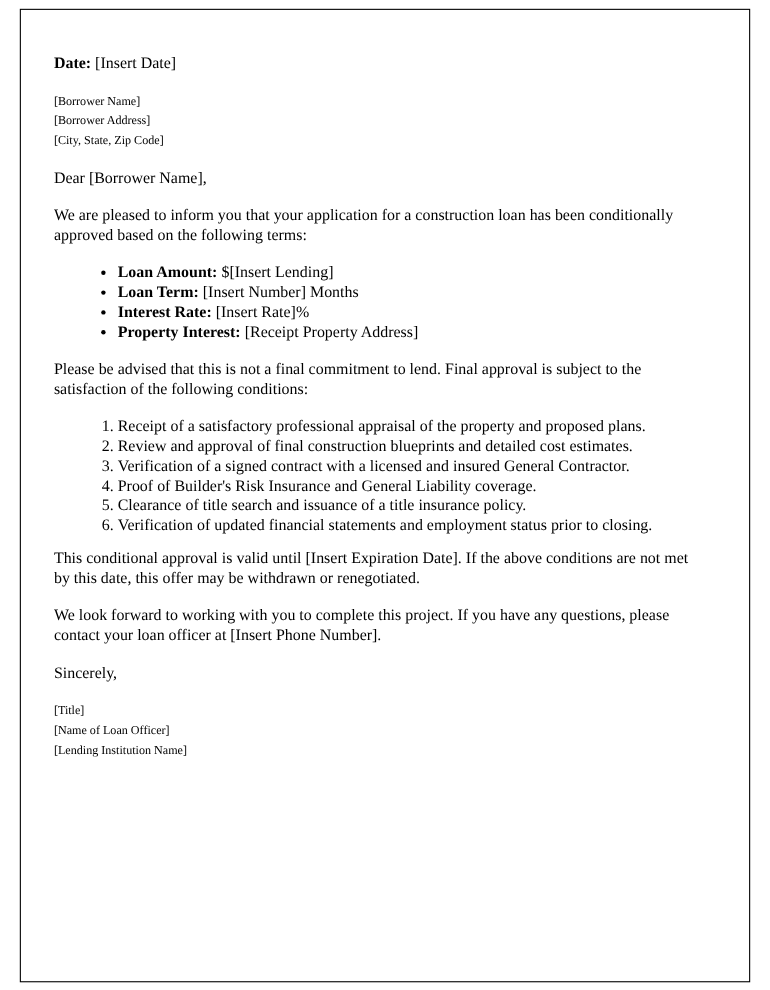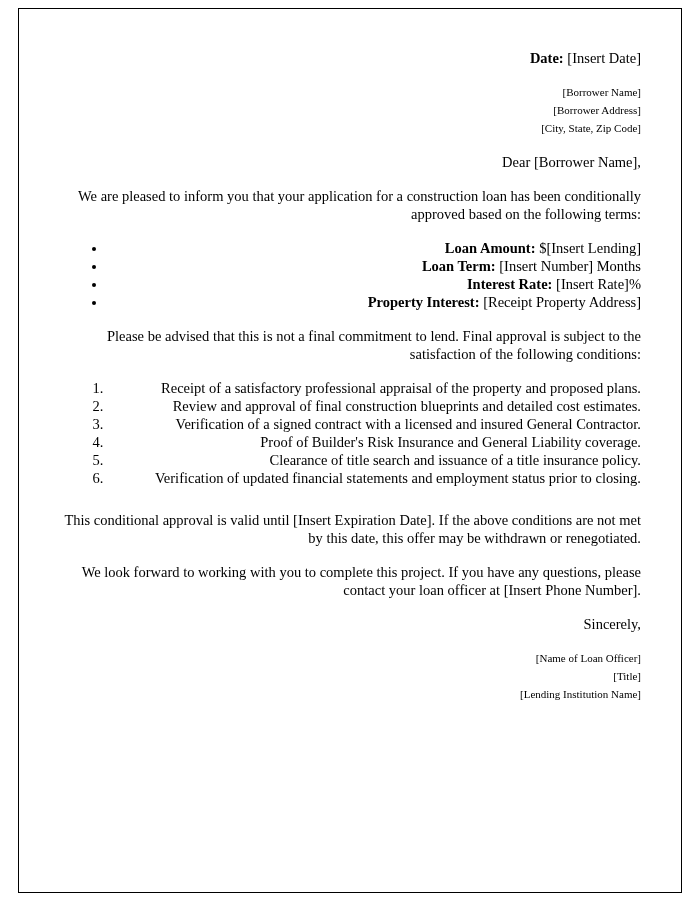--- a/index.html
+++ b/index.html
@@ -1,15 +1,15 @@
 <!DOCTYPE html>
 <html><head>
 <meta charset="utf-8">
 <style>
-  * { margin: 0; padding: 0; box-sizing: border-box; text-align: right; }
+  * { margin: 0; padding: 0; box-sizing: border-box; }
   html, body {
     width: 700px;
     height: 900px;
     background: #ffffff;
     font-family: "Liberation Serif", "DejaVu Serif", serif;
     color: #000000;
   }
   .page {
     position: absolute;
     left: 18px;
@@ -37,21 +37,21 @@
   ul.terms-list {
     margin: 0 0 16px 0;
     padding-left: 58px;
     list-style-type: disc;
   }
   ul.terms-list li {
     font-size: 14.5px;
     line-height: 18px;
   }
   ol.conditions-list {
-    margin: 0 0 24px 0;
+    margin: 0 0 12px 0;
     padding-left: 58px;
   }
   ol.conditions-list li {
     font-size: 14.5px;
     line-height: 18px;
   }
 </style>
 </head>
 <body>
 
@@ -88,18 +88,18 @@
     <li>Verification of updated financial statements and employment status prior to closing.</li>
   </ol>
 
   <p class="para">This conditional approval is valid until [Insert Expiration Date]. If the above conditions are not met by this date, this offer may be withdrawn or renegotiated.</p>
 
   <p class="para">We look forward to working with you to complete this project. If you have any questions, please contact your loan officer at [Insert Phone Number].</p>
 
   <p class="para">Sincerely,</p>
 
   <div class="tight-block">
+    <div class="line">[Title]</div>
     <div class="line">[Name of Loan Officer]</div>
-    <div class="line">[Title]</div>
     <div class="line">[Lending Institution Name]</div>
   </div>
 
 </div>
 
 </body></html>

